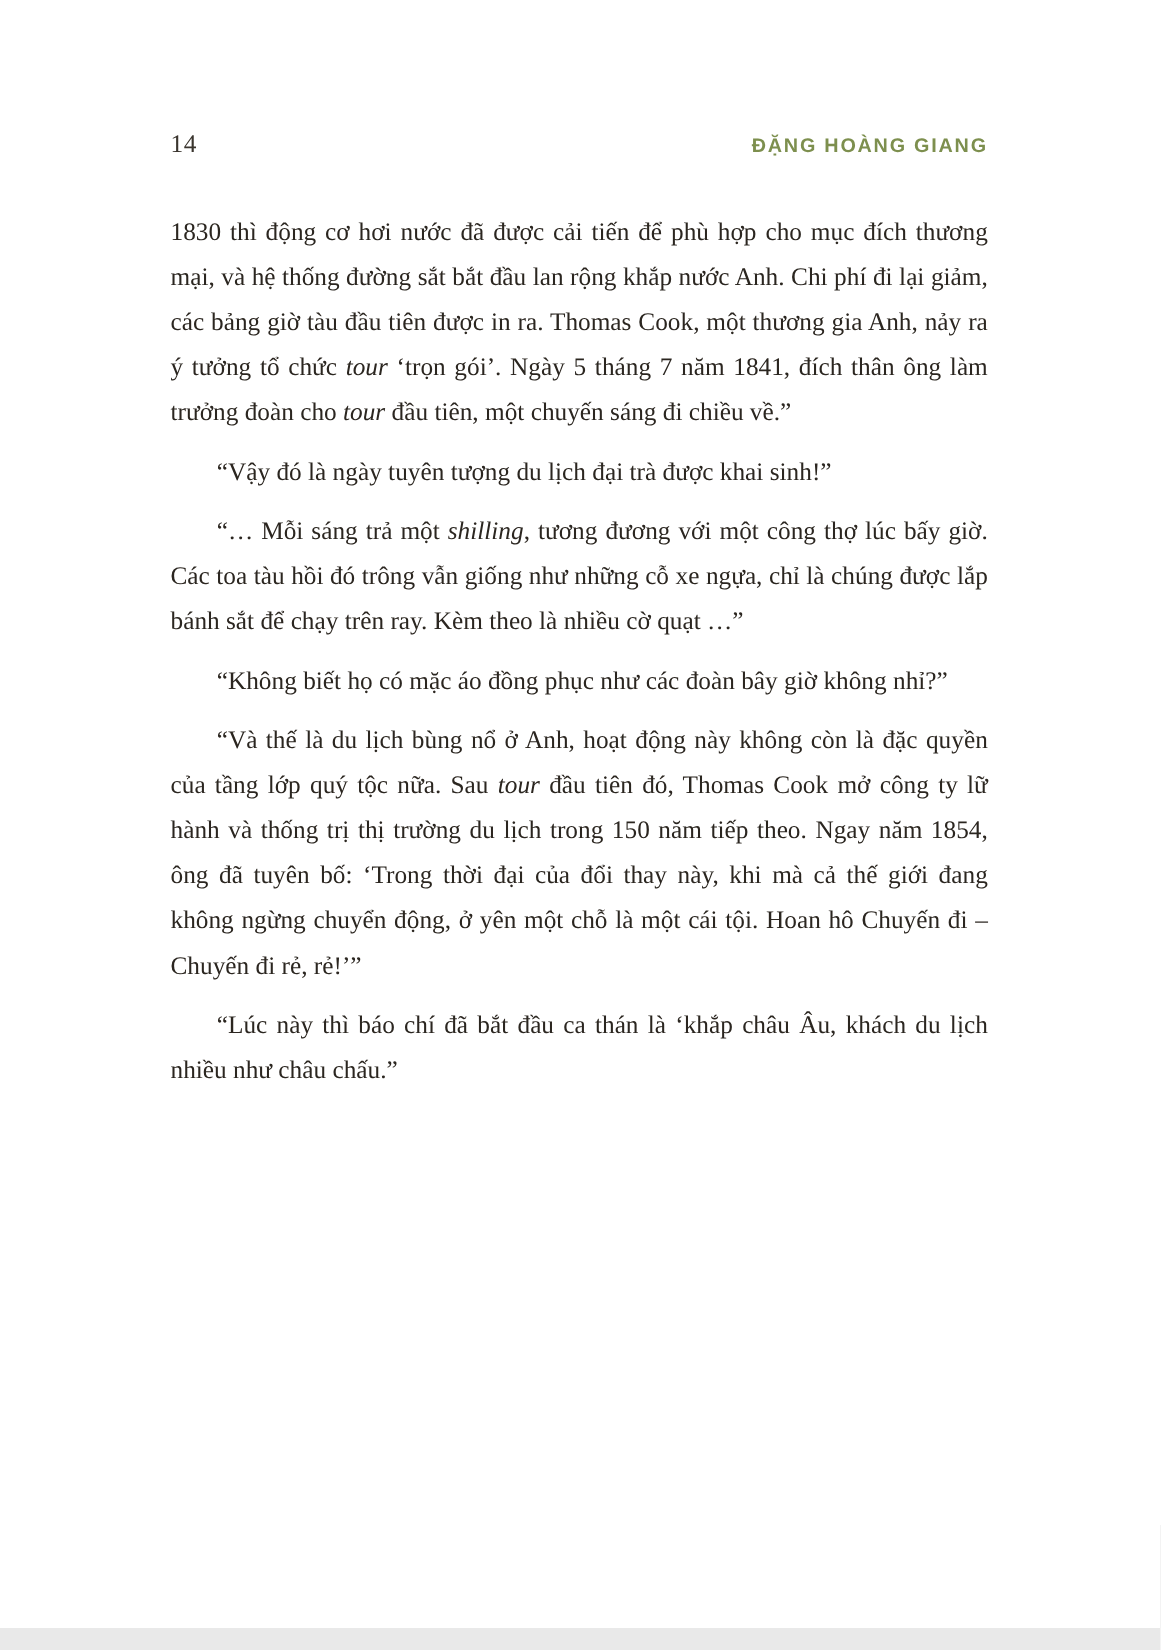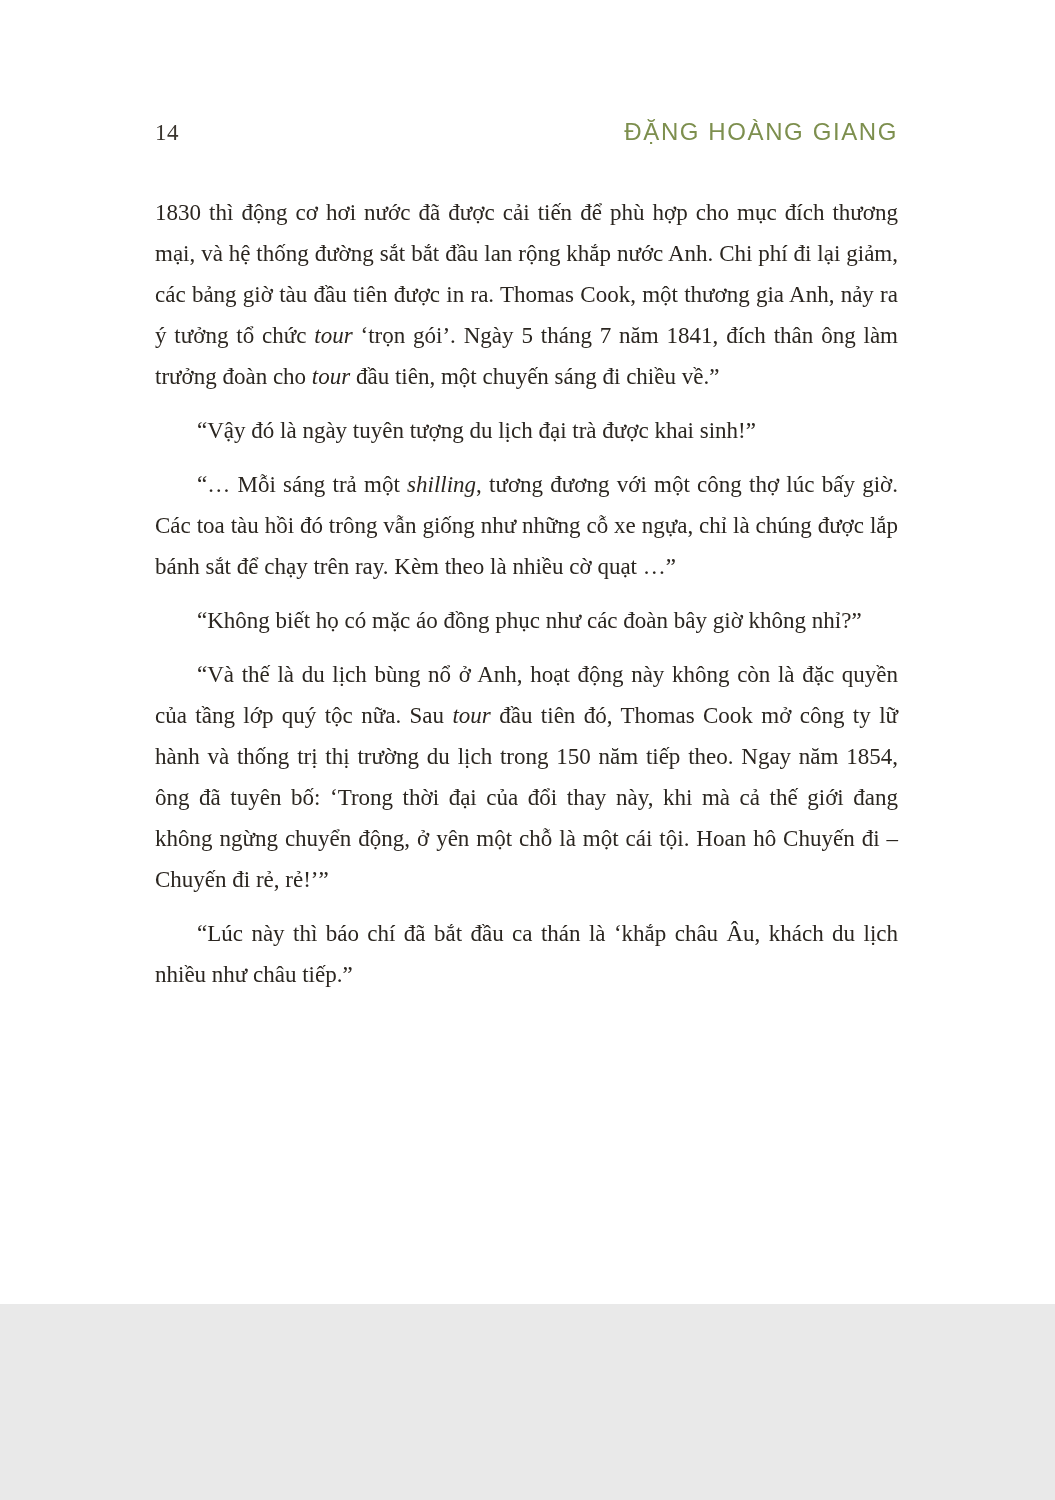--- a/index.html
+++ b/index.html
@@ -4,21 +4,21 @@
 <style>
   :root{
     --accent:#7D8F4E;
     --ink:#2B2620;
     --bg:#FFFFFF;
   }
   *{ margin:0; padding:0; box-sizing:border-box; }
   html,body{ background:#e9e9e9; }
   .page{
     width:1055px;
-    height:1304px;
+    height:1480px;
     background:var(--bg);
     margin:0 auto;
     overflow:hidden;
     position:relative;
   }
   .content{
     padding:118px 157px 0 155px;
   }
   .running-header{
     display:flex;
@@ -26,22 +26,22 @@
     align-items:baseline;
   }
   .page-number{
     font-family:"Liberation Serif","DejaVu Serif",serif;
     font-size:23px;
     color:#3a352e;
     letter-spacing:0.5px;
   }
   .author-name{
     font-family:"Liberation Sans","DejaVu Sans",sans-serif;
-    font-weight:normal;
-    font-size:24px;
+    font-weight:bold;
+    font-size:18px;
     letter-spacing:1.6px;
     color:var(--accent);
   }
   .body-text{
     margin-top:46px;
     font-family:"Liberation Serif","DejaVu Serif",serif;
     font-size:23px;
     line-height:41px;
     color:var(--ink);
   }
@@ -68,17 +68,17 @@
       <span class="author-name">ĐẶNG HOÀNG GIANG</span>
     </div>
 
     <div class="body-text">
 
     <p class="para"><span>1830 thì động cơ hơi nước đã được cải tiến để phù hợp cho mục đích thương mại, và hệ thống đường sắt bắt đầu lan rộng khắp nước Anh. Chi phí đi lại giảm, các bảng giờ tàu đầu tiên được in ra. Thomas Cook, một thương gia Anh, nảy ra ý tưởng tổ chức </span><em>tour</em><span> ‘trọn gói’. Ngày 5 tháng 7 năm 1841, đích thân ông làm trưởng đoàn cho </span><em>tour</em><span> đầu tiên, một chuyến sáng đi chiều về.”</span></p>
         <p class="para indent"><span>“Vậy đó là ngày tuyên tượng du lịch đại trà được khai sinh!”</span></p>
         <p class="para indent"><span>“… Mỗi sáng trả một </span><em>shilling</em><span>, tương đương với một công thợ lúc bấy giờ. Các toa tàu hồi đó trông vẫn giống như những cỗ xe ngựa, chỉ là chúng được lắp bánh sắt để chạy trên ray. Kèm theo là nhiều cờ quạt …”</span></p>
         <p class="para indent"><span>“Không biết họ có mặc áo đồng phục như các đoàn bây giờ không nhỉ?”</span></p>
         <p class="para indent"><span>“Và thế là du lịch bùng nổ ở Anh, hoạt động này không còn là đặc quyền của tầng lớp quý tộc nữa. Sau </span><em>tour</em><span> đầu tiên đó, Thomas Cook mở công ty lữ hành và thống trị thị trường du lịch trong 150 năm tiếp theo. Ngay năm 1854, ông đã tuyên bố: ‘Trong thời đại của đổi thay này, khi mà cả thế giới đang không ngừng chuyển động, ở yên một chỗ là một cái tội. Hoan hô Chuyến đi – Chuyến đi rẻ, rẻ!’”</span></p>
-        <p class="para indent"><span>“Lúc này thì báo chí đã bắt đầu ca thán là ‘khắp châu Âu, khách du lịch nhiều như châu tiếp.”</span></p>
+        <p class="para indent"><span>“Lúc này thì báo chí đã bắt đầu ca thán là ‘khắp châu Âu, khách du lịch nhiều như châu chấu.”</span></p>
       </div>
 
   </div>
 </div>
 
 </body></html>

